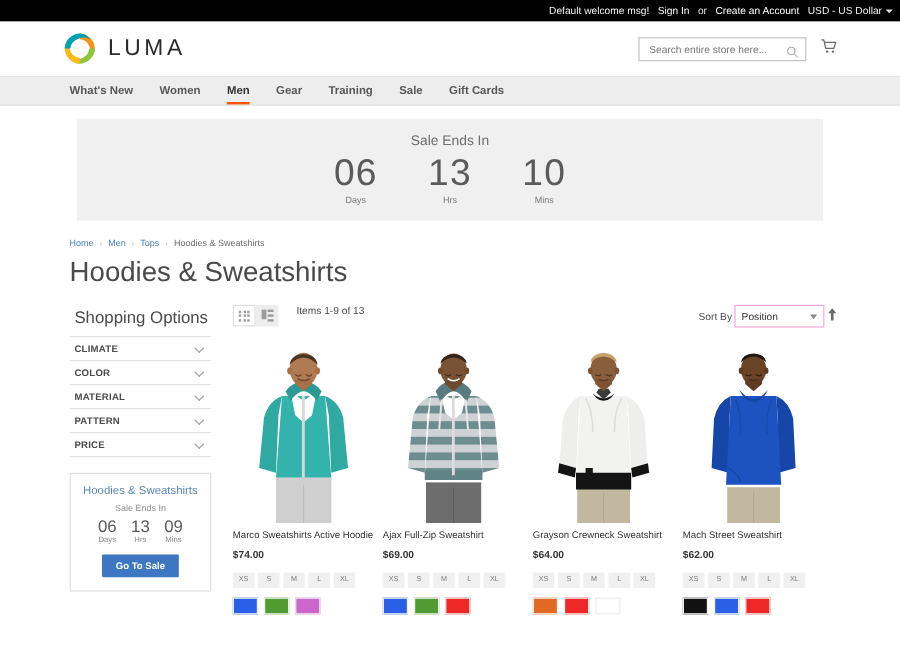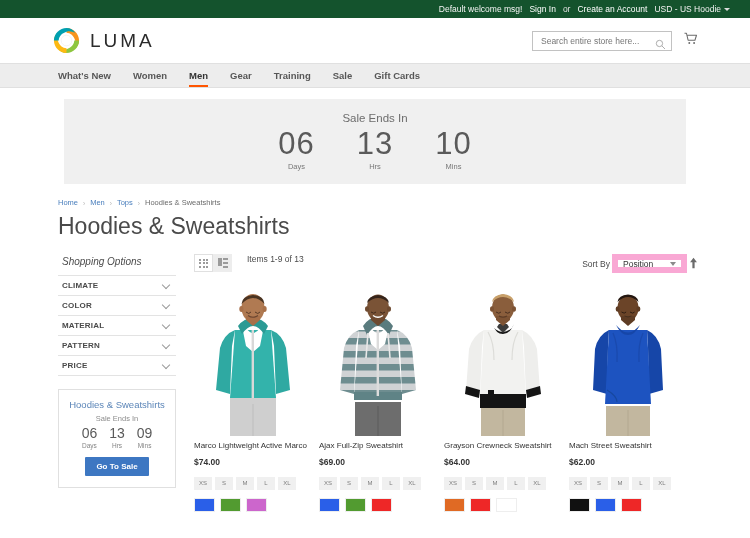--- a/index.html
+++ b/index.html
@@ -8,23 +8,23 @@
     width:750px; height:538px;
     font-family:"Liberation Sans", sans-serif;
     background:#ffffff;
     color:#333;
     overflow:hidden;
   }
   .page { width:750px; height:538px; position:relative; background:#fff; }
 
   
   .topbar {
-    height:18px; background:#14532d; color:#f2f2f2;
+    height:18px; background:#000000; color:#f2f2f2;
     display:flex; align-items:center; justify-content:flex-end;
-    padding-right:20px; font-size:8.5px; gap:7px;
+    padding-right:6px; font-size:8.5px; gap:7px;
   }
   .topbar .welcome { color:#f4f4f4; }
   .topbar a { color:#fff; text-decoration:none; }
   .topbar .sep { color:#e2e2e2; }
   .topbar .curr { display:flex; align-items:center; gap:3px; }
   .caret-sm { width:0;height:0;border-left:3px solid transparent;border-right:3px solid transparent;border-top:3px solid #ddd; }
 
   
   .header {
     height:45px; background:#fff; position:relative;
@@ -83,21 +83,21 @@
   
   .ptitle {
     margin:6px 0 0 58px; font-size:23px; font-weight:300; color:#4a4a4a; letter-spacing:0px;
   }
 
   
   .main { display:flex; padding:0 52px 0 58px; margin-top:14px; }
   .sidebar { width:118px; flex:none; }
   .content { flex:1; margin-left:18px; }
 
-  .side-head { font-size:10px; color:#4a4a4a; padding:2px 0 8px 4px;font-style:italic; }
+  .side-head { font-size:14px; color:#4a4a4a; padding:2px 0 8px 4px; }
   .filter-list { border-top:1px solid #e3e3e3; }
   .filter-row {
     border-bottom:1px solid #e3e3e3; height:20px; display:flex; align-items:center;
     justify-content:space-between; padding:0 6px 0 4px; font-size:8px;
     color:#4a4a4a; font-weight:bold; letter-spacing:.2px; cursor:pointer;
   }
   .chev { width:7px; height:7px; position:relative; }
   .chev::after {
     content:""; position:absolute; left:0; top:0; width:5px; height:5px;
     border-right:1.4px solid #9a9a9a; border-bottom:1.4px solid #9a9a9a;
@@ -131,21 +131,21 @@
   .g-dots { display:grid; grid-template-columns:repeat(3,2px); grid-gap:1.5px; }
   .g-dots i { width:2px; height:2px; background:#9b9b9b; display:block; }
   .l-rows { display:flex; gap:1.5px; }
   .l-rows .bigblk { width:4px; height:8.5px; background:#9b9b9b; }
   .l-rows .stack { display:flex; flex-direction:column; gap:1.5px; }
   .l-rows .stack i { width:4.5px; height:2.5px; background:#9b9b9b; display:block; }
   .tb-count { font-size:8.5px; color:#4a4a4a; margin-left:15px; }
   .tb-right { margin-left:auto; display:flex; align-items:center; gap:2px; }
   .sortlbl { font-size:8.5px; color:#4a4a4a; }
   .sortsel {
-    width:75px; height:19px; border:6px solid #f9a8d4; background:#fff;
+    width:75px; height:19px; border:1px solid #f9a8d4; background:#fff;
     display:flex; align-items:center; justify-content:space-between;
     padding:1px 5px; font-size:8.5px; color:#333; cursor:pointer;
   }
   .sel-caret { width:0;height:0;border-left:3.5px solid transparent;border-right:3.5px solid transparent;border-top:4px solid #8a8a8a; }
   .sort-dir { cursor:pointer; }
 
   
   .grid { display:flex; gap:0; margin-top:10px; }
   .card { width:125px; }
   .pimg { width:118px; height:150px; position:relative; overflow:hidden; background:#fff; }
@@ -163,21 +163,21 @@
 <body>
 
 <div class="page">
 
   <div class="topbar">
     <span class="welcome">Default welcome msg!</span>
     <a href="#">Sign In</a>
     <span class="sep">or</span>
     <a href="#">Create an Account</a>
     <span class="curr">
-      <span>USD - US Hoodie</span>
+      <span>USD - US Dollar</span>
       <span class="caret-sm"></span>
     </span>
   </div>
 
   <div class="header">
     <div class="logo-wrap">
       <span class="logo-mark">
         <svg width="29" height="29" viewBox="0 0 60 60">
           <path d="M30 4 C44 4 56 16 56 30 C56 38 52 44 46 48 C49 42 50 36 48 30 C45 20 38 14 30 14 Z" fill="#f7941e"></path>
           <path d="M56 30 C56 44 44 56 30 56 C22 56 16 52 12 46 C18 49 24 50 30 48 C40 45 46 38 46 30 Z" fill="#8dc63f"></path>
@@ -372,21 +372,21 @@
               <ellipse cx="59" cy="22" rx="11.5" ry="14" fill="#b07a52"></ellipse>
               <path d="M47.5 18 Q59 6 70.5 18 Q70 10 59 9 Q48 10 47.5 18 Z" fill="#4a3422"></path>
               <ellipse cx="47.4" cy="23" rx="2.1" ry="3" fill="#a87049"></ellipse>
               <ellipse cx="70.6" cy="23" rx="2.1" ry="3" fill="#a87049"></ellipse>
               <path d="M52 34 L59 40 L66 34 L66 30 L52 30 Z" fill="#a87049"></path>
               <path d="M52 26 q3 3 5 0" stroke="#5a3c28" stroke-width="1" fill="none"></path>
               <path d="M61 26 q3 3 5 0" stroke="#5a3c28" stroke-width="1" fill="none"></path>
               <path d="M54 29.5 q5 3.5 10 0" stroke="#6b4630" stroke-width="1.1" fill="none"></path>
             </svg>
           </div>
-          <div class="pname">Marco Lightweight Active Marco</div>
+          <div class="pname">Marco Sweatshirts Active Hoodie</div>
           <div class="pprice">$74.00</div>
           <div class="sizes">
             <span class="size-b">XS</span>
             <span class="size-b">S</span>
             <span class="size-b">M</span>
             <span class="size-b">L</span>
             <span class="size-b">XL</span>
           </div>
           <div class="swatches">
             <span class="sw" style="background: rgb(42, 95, 232);"></span>

